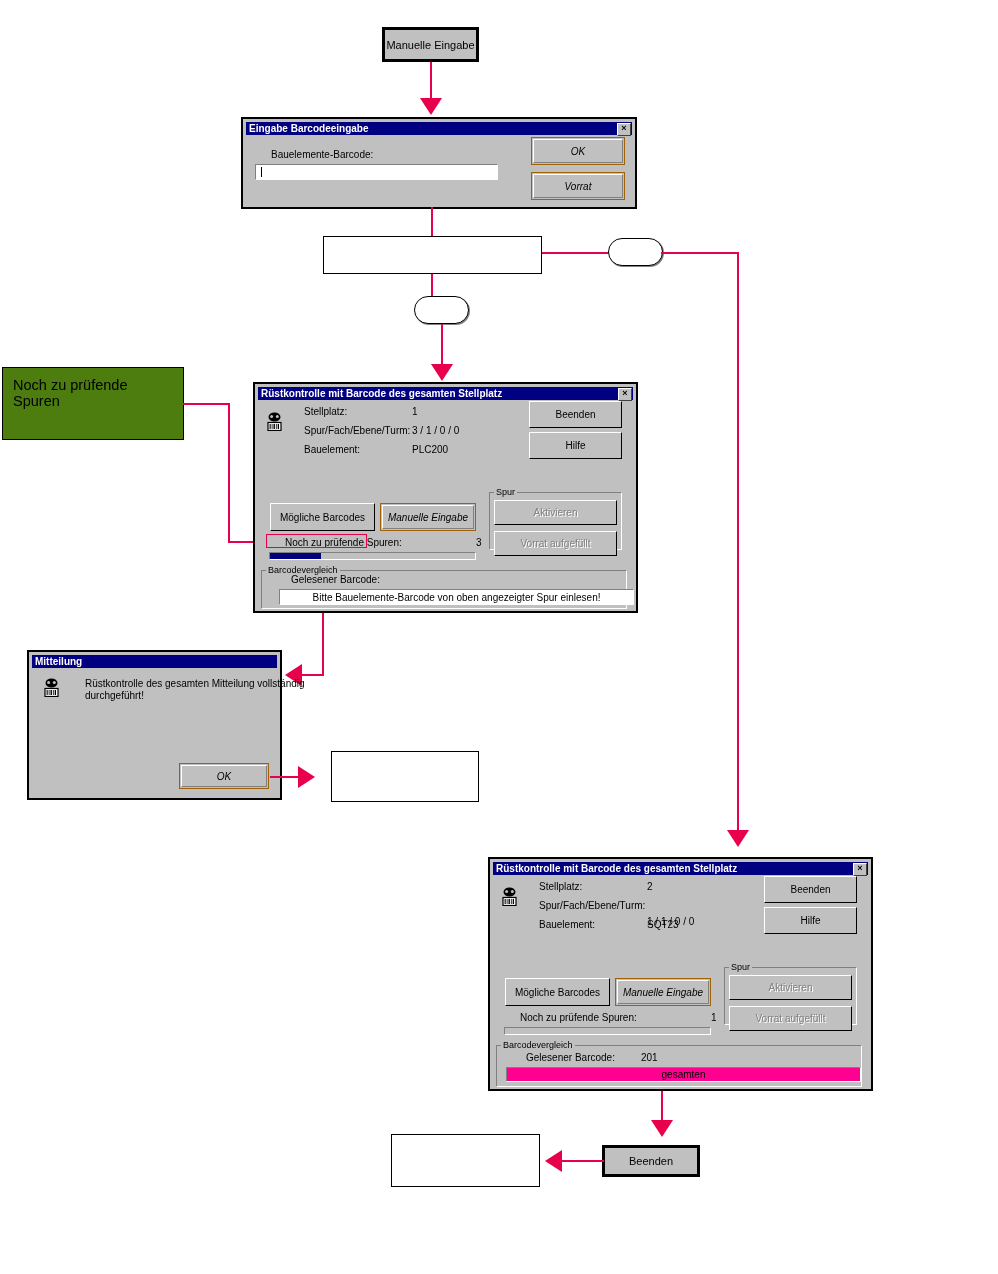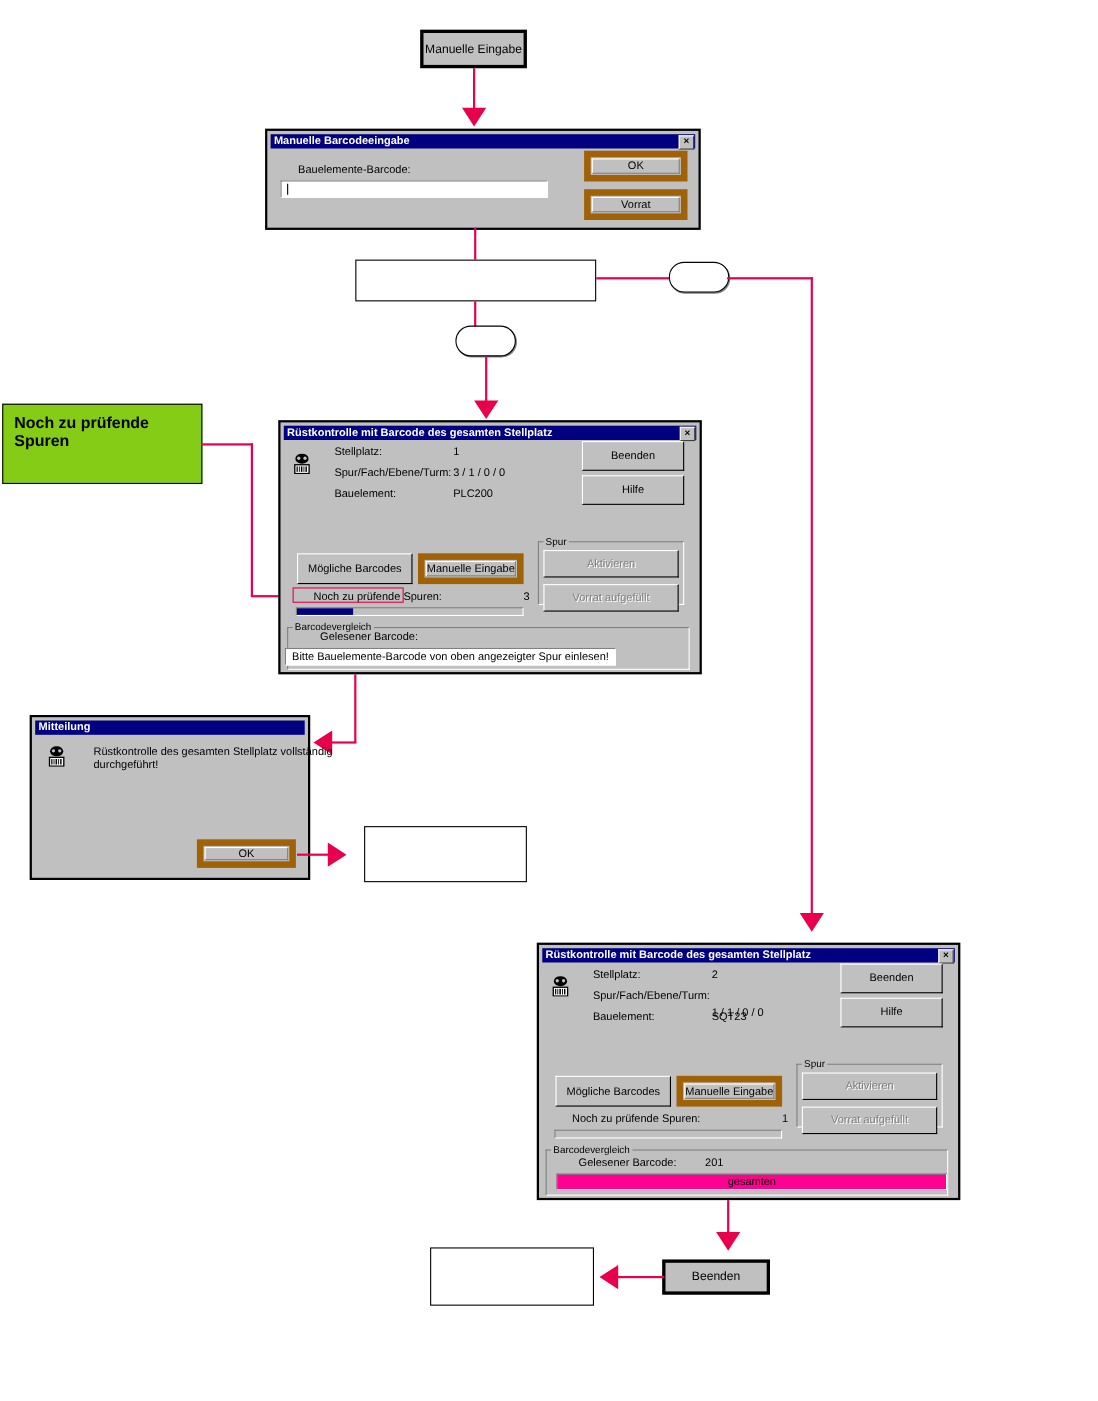--- a/index.html
+++ b/index.html
@@ -13,38 +13,38 @@
         box-shadow:1px 1px 0 #808080;}
   .btnflow{position:absolute;background:#c0c0c0;border:3px solid #000000;box-sizing:border-box;
            display:flex;align-items:center;justify-content:center;font-size:11px;color:#000;}
   .line{position:absolute;background:#e8004c;}
   .lineh{height:2px;}
   .linev{width:2px;}
   .arrow{position:absolute;width:0;height:0;}
   .arr-down{border-left:11px solid transparent;border-right:11px solid transparent;border-top:17px solid #e8004c;}
   .arr-left{border-top:11px solid transparent;border-bottom:11px solid transparent;border-right:17px solid #e8004c;}
   .arr-right{border-top:11px solid transparent;border-bottom:11px solid transparent;border-left:17px solid #e8004c;}
-  .annotbox{position:absolute;background:#84cc16;border:1.5px solid #000000;box-sizing:border-box;
-            font-size:14.5px;font-weight:bold;color:#000;padding:9px 10px 0 10px;}
+  .annotbox{position:absolute;background:#4d7c0f;border:1.5px solid #000000;box-sizing:border-box;
+            font-size:14.5px;font-weight:normal;color:#000;padding:9px 10px 0 10px;}
   .hl{position:absolute;border:1.5px solid #e8004c;box-sizing:border-box;pointer-events:none;}
   .win-outer{position:absolute;background:#c0c0c0;box-sizing:border-box;border:2px solid #000000;}
   .titlebar{position:absolute;left:3px;right:3px;top:3px;height:13px;background:#000080;
             display:flex;align-items:center;}
   .titlebar .tt{color:#ffffff;font-size:10px;font-weight:bold;padding-left:3px;
                 white-space:nowrap;letter-spacing:0px;}
   .closebtn{position:absolute;right:1px;top:1px;width:12px;height:11px;background:#c0c0c0;
             border-top:1px solid #ffffff;border-left:1px solid #ffffff;
             border-right:1px solid #404040;border-bottom:1px solid #404040;
             font-size:9px;line-height:9px;text-align:center;color:#000;font-weight:bold;}
 
   .wbtn{position:absolute;background:#c0c0c0;box-sizing:border-box;
         border-top:1px solid #ffffff;border-left:1px solid #ffffff;
         border-right:1px solid #000000;border-bottom:1px solid #000000;
         display:flex;align-items:center;justify-content:center;font-size:10px;color:#000;}
-  .wbtn.def{border:6px solid #a16207;}
+  .wbtn.def{border:1px solid #a16207;font-style:italic;}
   .wbtn.def .inner{position:absolute;left:1px;top:1px;right:1px;bottom:1px;
         border-top:1px solid #ffffff;border-left:1px solid #ffffff;
         border-right:1px solid #808080;border-bottom:1px solid #808080;}
   .wbtn.dis{color:#808080;text-shadow:1px 1px 0 #ffffff;}
 
   .field{position:absolute;background:#ffffff;box-sizing:border-box;
          border-top:1px solid #808080;border-left:1px solid #808080;
          border-right:1px solid #ffffff;border-bottom:1px solid #ffffff;
          font-size:10px;color:#000;display:flex;align-items:center;}
   .lbl{position:absolute;font-size:10px;color:#000;white-space:nowrap;margin-left:16px;}
@@ -69,21 +69,21 @@
 <body>
 
 <div class="btnflow" style="left:382px;top:27px;width:97px;height:35px;">
   <span>Manuelle Eingabe</span>
 </div>
 <div class="line linev" style="left:430px;top:62px;height:38px;"></div>
 <div class="arrow arr-down" style="left:420px;top:98px;"></div>
 
 <div class="win-outer" style="left:241px;top:117px;width:396px;height:92px;">
   <div class="titlebar">
-    <span class="tt">Manuelle Barcodeeingabe</span>
+    <span class="tt">Eingabe Barcodeeingabe</span>
     <div class="closebtn">×</div>
   </div>
 
   <div class="lbl" style="left:12px;top:30px;">Bauelemente-Barcode:</div>
 
   <div class="field" style="left:12px;top:45px;width:243px;height:16px;padding-left:2px;">
     <span class="caret"></span>
     <span></span>
   </div>
 
@@ -179,21 +179,21 @@
 
   <div class="prog" style="left:14px;top:168px;width:207px;height:8px;">
     <i style="width:25%;"></i>
   </div>
 
   <div class="grp" style="left:6px;top:186px;width:366px;height:39px;"></div>
   <div class="grp-lbl" style="left:11px;top:181px;">Barcodevergleich</div>
   <div class="lbl" style="left:20px;top:190px;">Gelesener Barcode:</div>
   <div class="lbl" style="left:135px;top:190px;"></div>
 
-  <div class="field" style="left:4px;top:205px;width:301px;height:16px;justify-content:center;">
+  <div class="field" style="left:24px;top:205px;width:355px;height:16px;justify-content:center;">
     <span>Bitte Bauelemente-Barcode von oben angezeigter Spur einlesen!</span>
   </div>
 </div>
 <div class="hl" style="left:266px;top:534px;width:101px;height:14px;"></div>
 
 <div class="line linev" style="left:322px;top:613px;height:62px;"></div>
 <div class="line lineh" style="left:300px;top:674px;width:24px;"></div>
 <div class="arrow arr-left" style="left:285px;top:664px;"></div>
 
 <div class="win-outer" style="left:27px;top:650px;width:255px;height:150px;">
@@ -206,21 +206,21 @@
     <circle cx="5.6" cy="4.6" r="1.5" fill="#c0c0c0"></circle>
     <circle cx="11.3" cy="4.6" r="1.5" fill="#c0c0c0"></circle>
     <rect x="2" y="10.5" width="13" height="8" fill="#fff" stroke="#000" stroke-width="1.2"></rect>
     <rect x="3.6" y="12" width="1.1" height="5" fill="#000"></rect>
     <rect x="5.7" y="12" width="0.8" height="5" fill="#000"></rect>
     <rect x="7.5" y="12" width="1.4" height="5" fill="#000"></rect>
     <rect x="9.9" y="12" width="0.8" height="5" fill="#000"></rect>
     <rect x="11.7" y="12" width="1.3" height="5" fill="#000"></rect>
   </svg>
 
-  <div class="lbl" style="left:40px;top:26px;">Rüstkontrolle des gesamten Stellplatz vollständig</div>
+  <div class="lbl" style="left:40px;top:26px;">Rüstkontrolle des gesamten Mitteilung vollständig</div>
   <div class="lbl" style="left:40px;top:38px;">durchgeführt!</div>
 
   <div class="wbtn def" style="left:150px;top:111px;width:90px;height:26px;">
     <span class="inner"></span>
     <span>OK</span>
   </div>
 </div>
 
 <div class="line lineh" style="left:270px;top:776px;width:30px;"></div>
 <div class="arrow arr-right" style="left:298px;top:766px;"></div>

